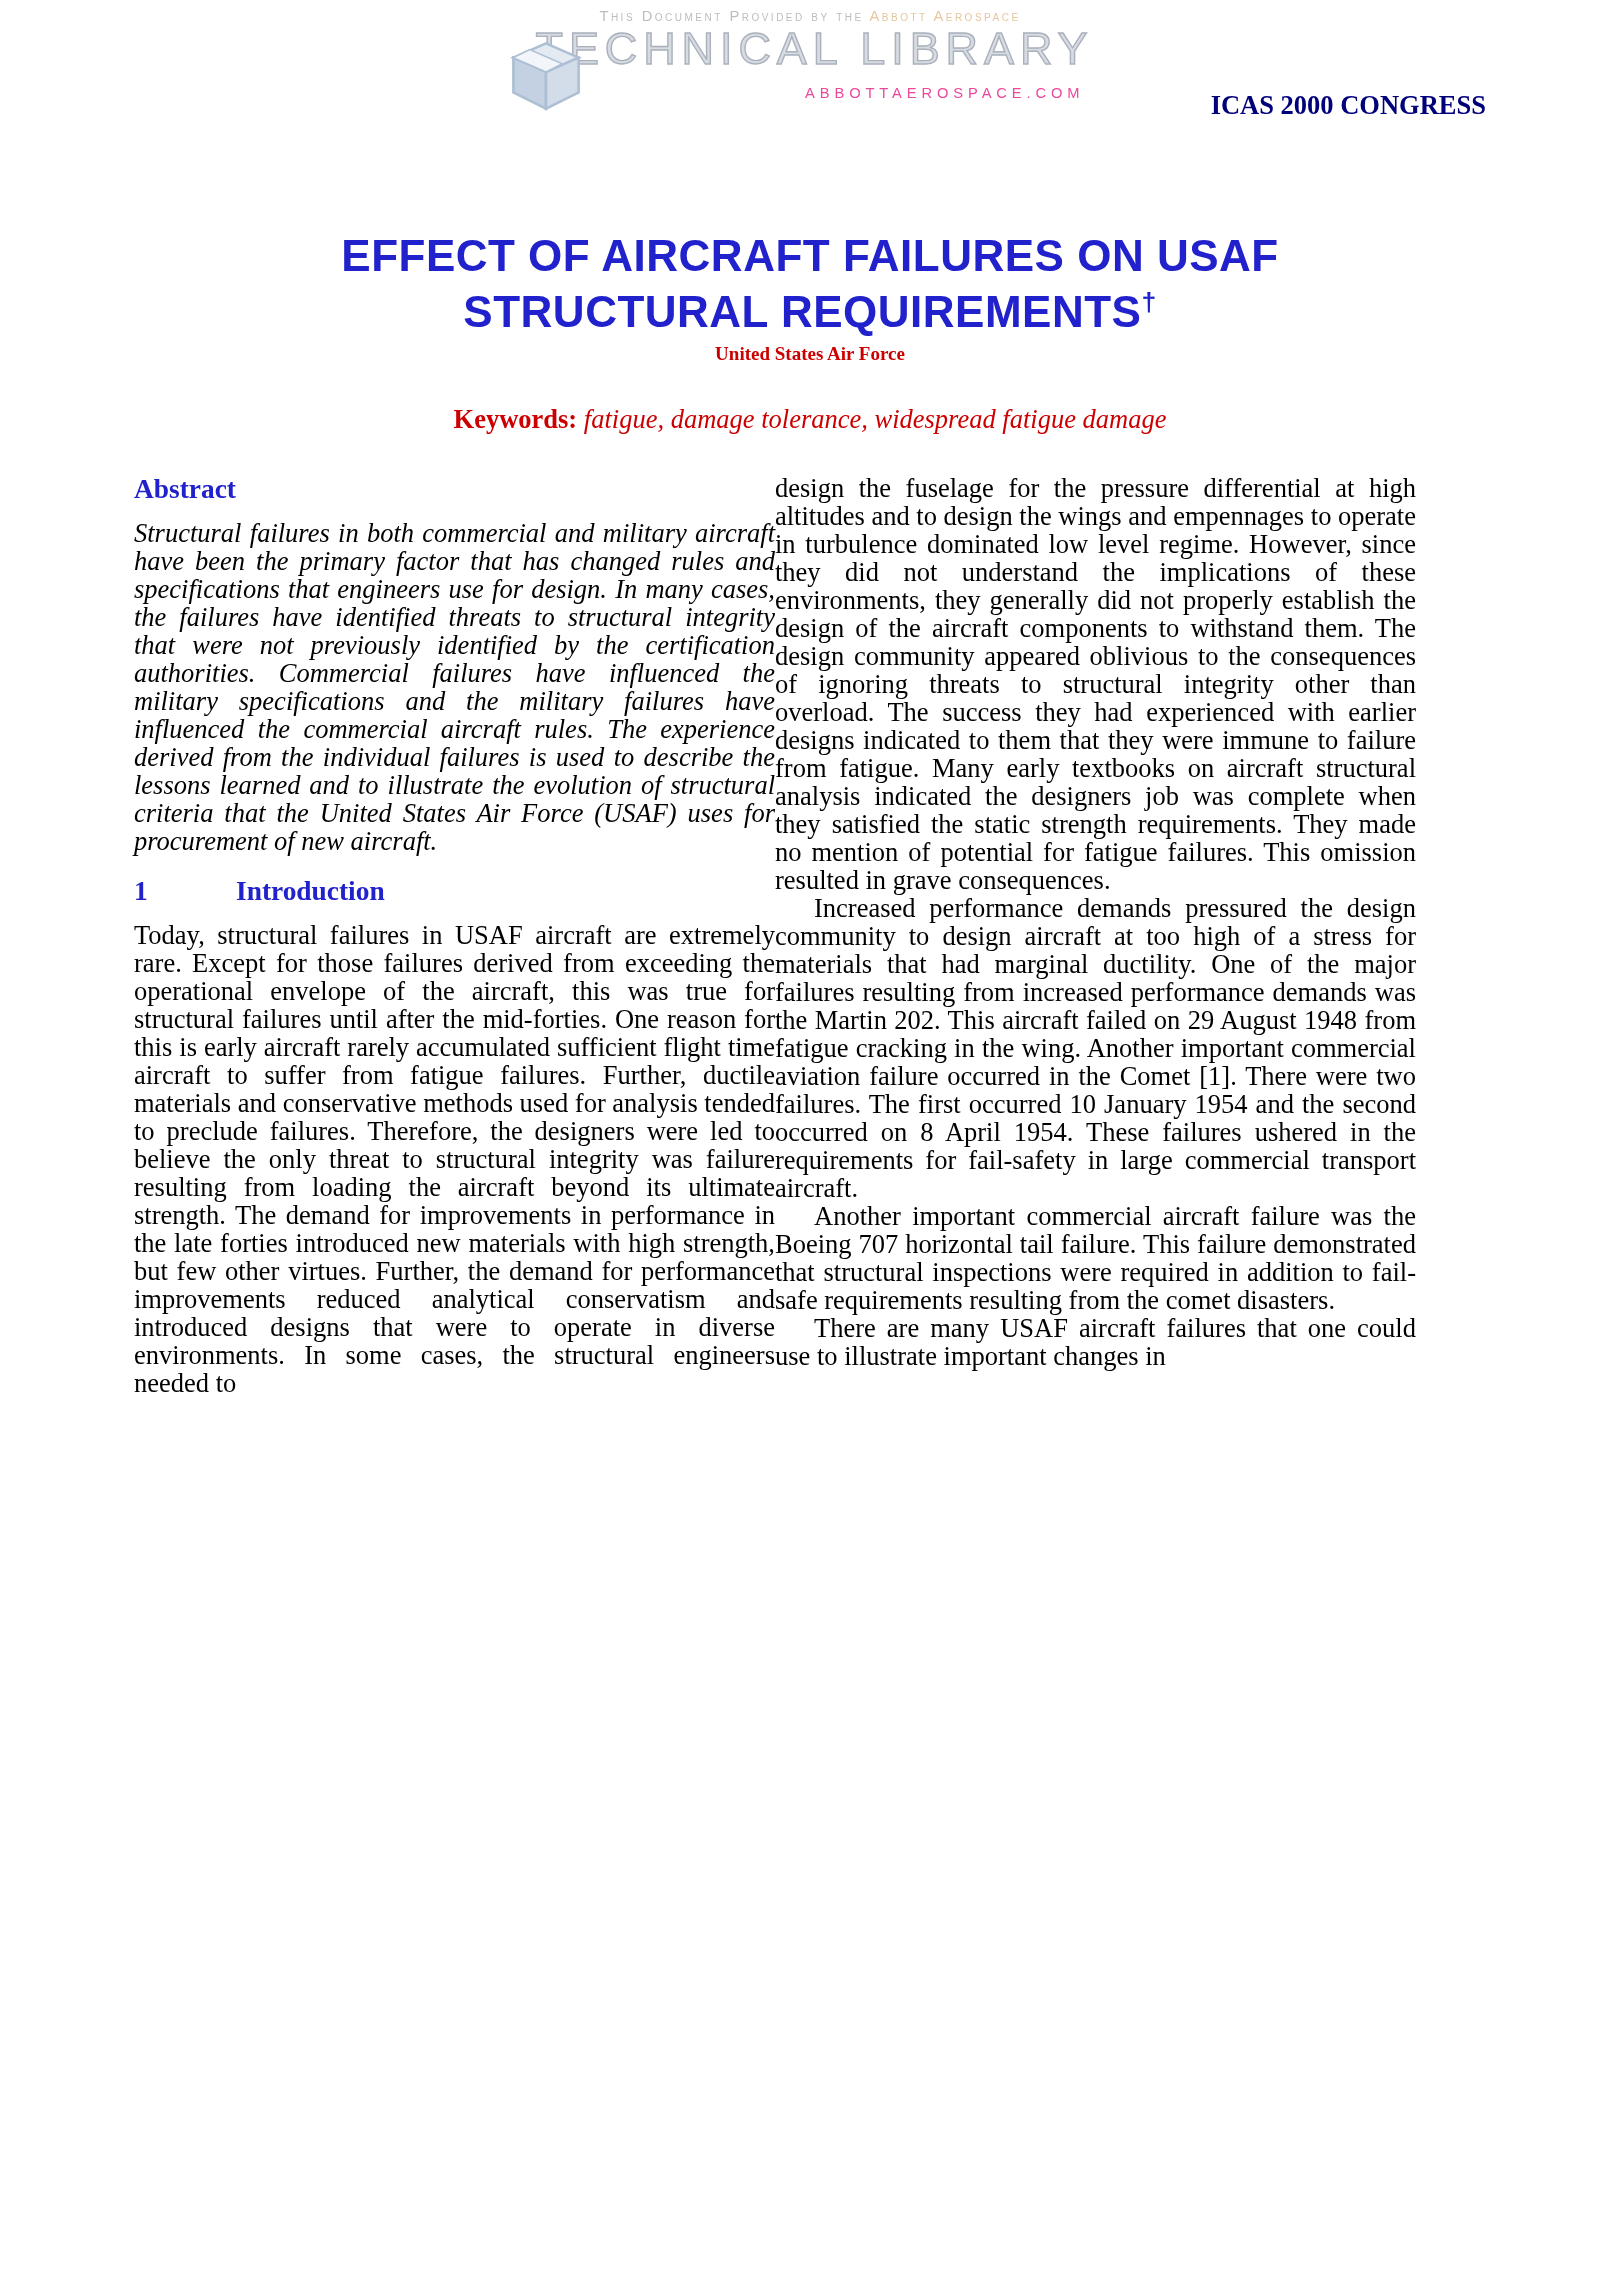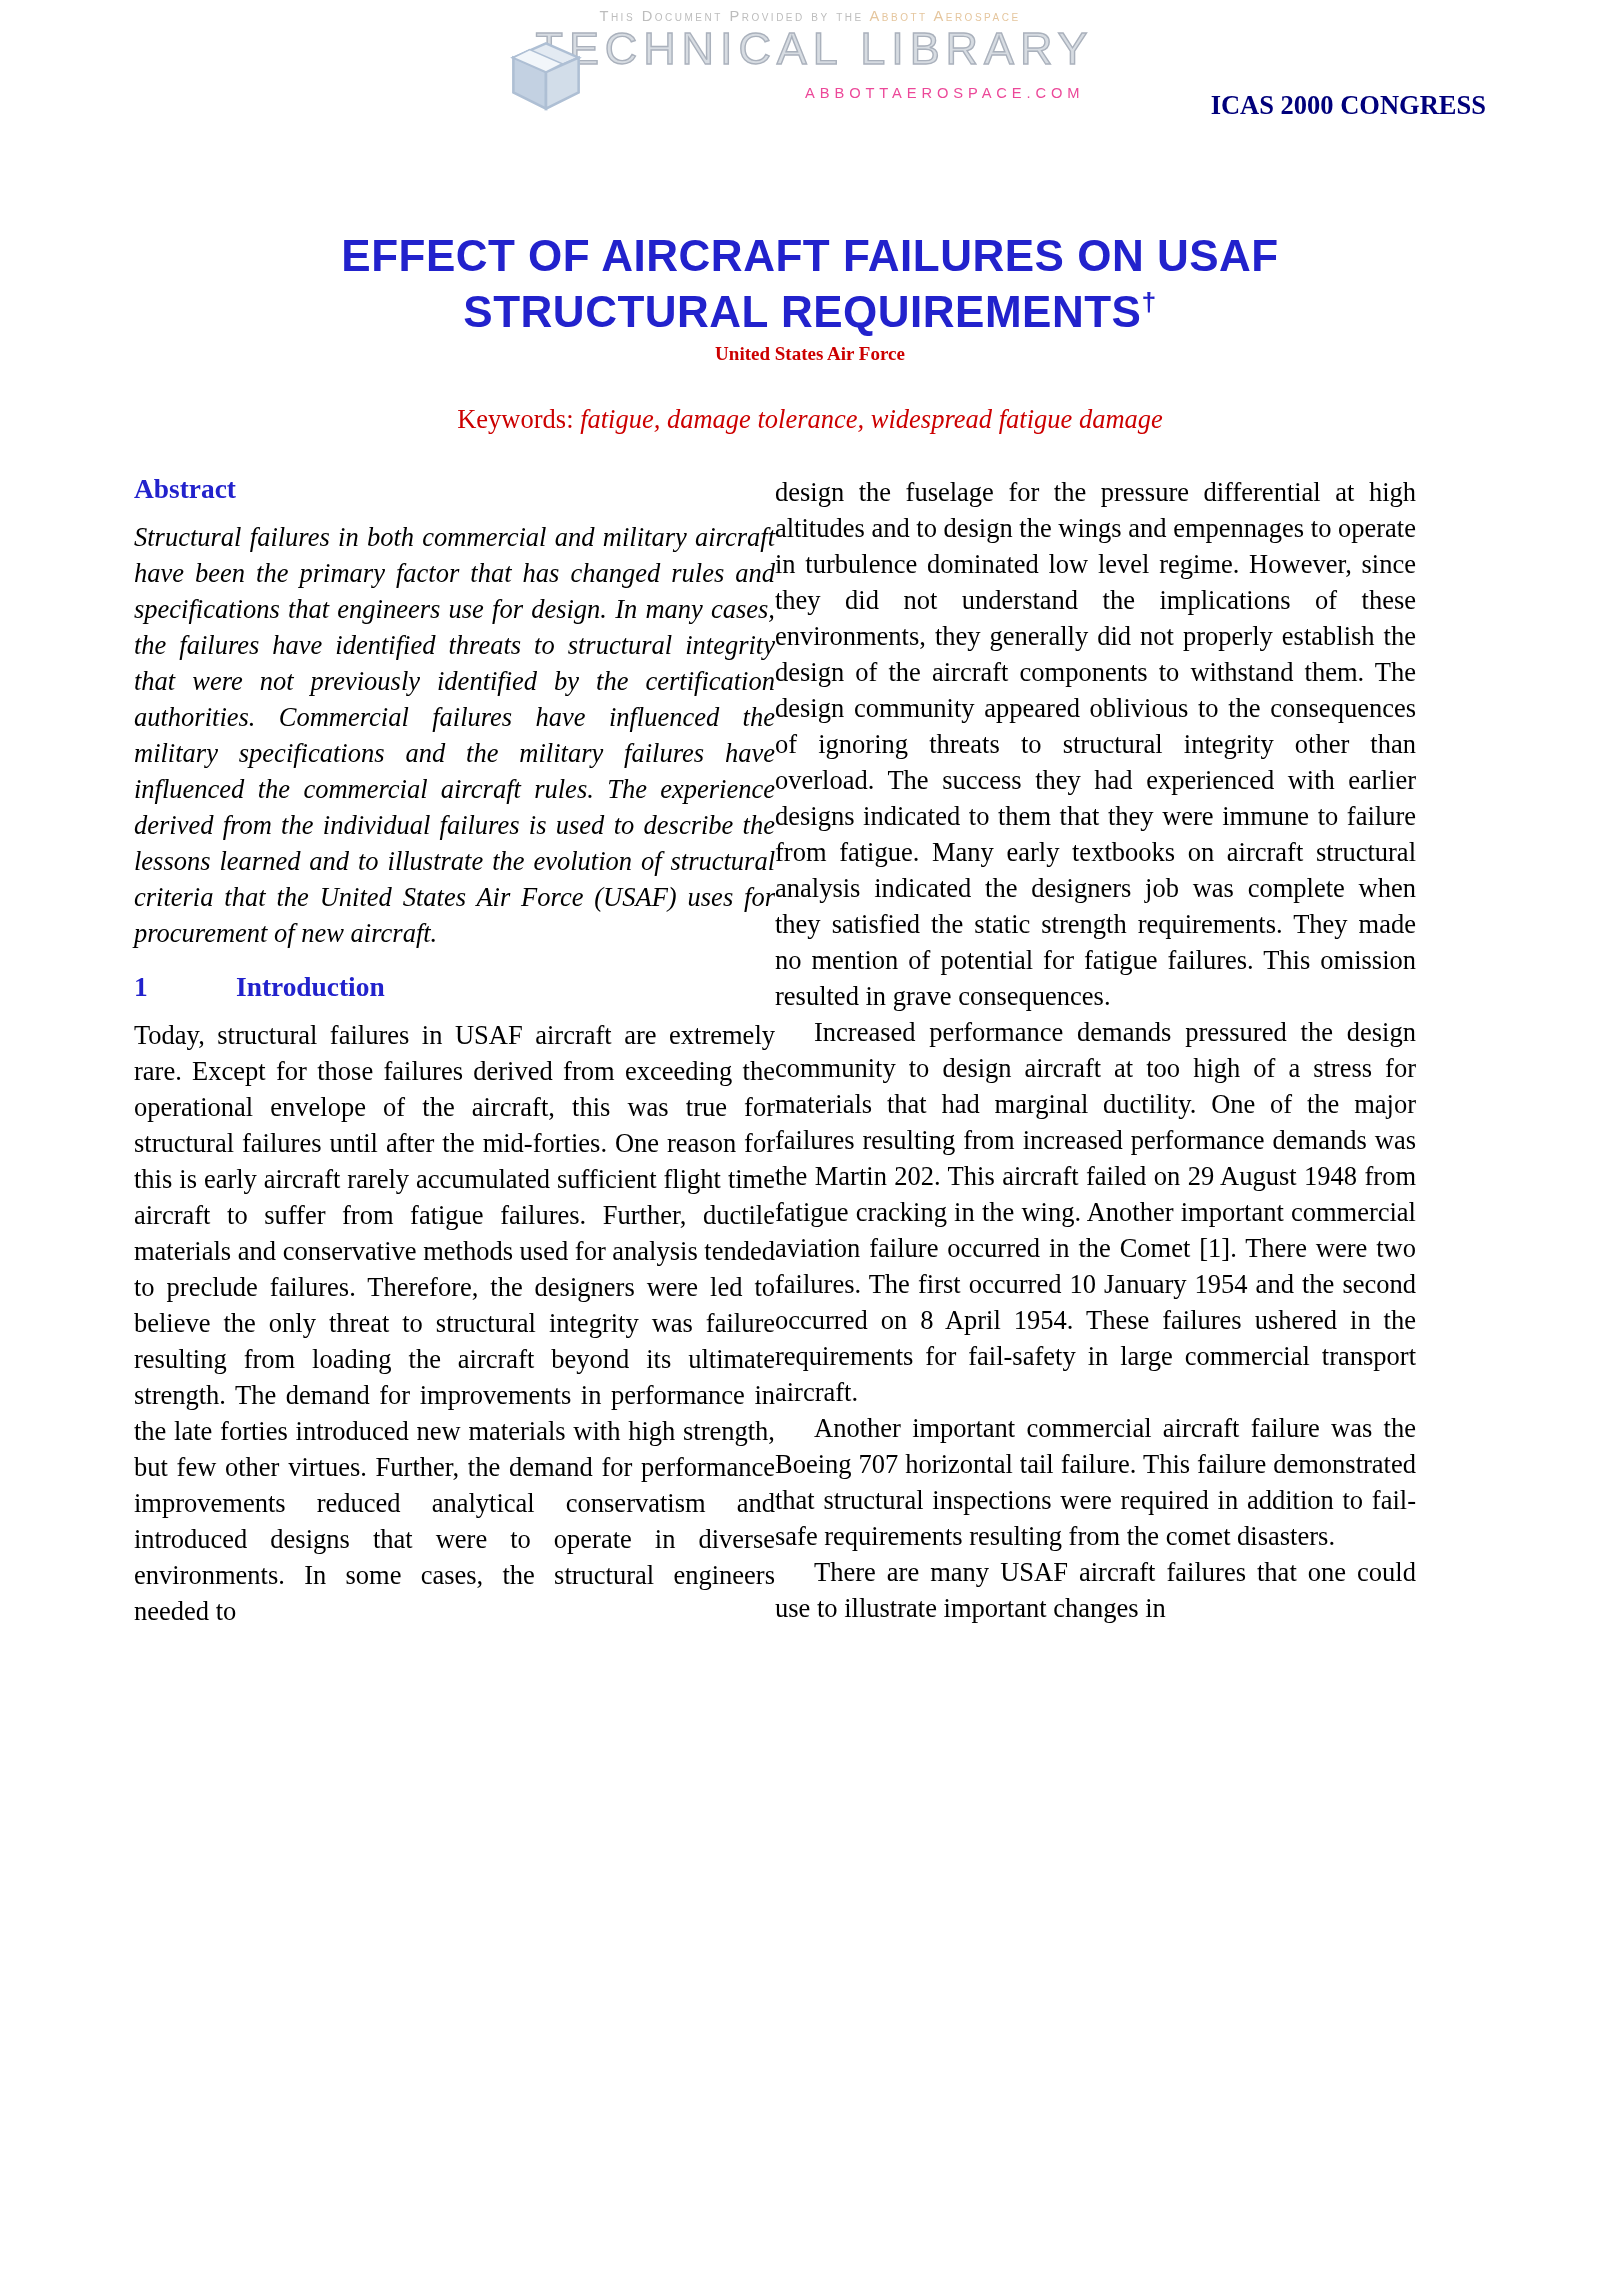--- a/index.html
+++ b/index.html
@@ -88,41 +88,41 @@
     font-size: 19px;
     font-weight: bold;
     color: #cc0000;
   }
   .keywords {
     margin-top: 39px;
     text-align: center;
     font-size: 26.5px;
     color: #cc0000;
   }
-  .kw-label { font-weight: normal; margin-top: 32px; }
+  .kw-label { font-weight: bold; margin-top: 32px; }
   .kw-value { font-style: italic; }
 
   
   .columns {
     display: flex;
     margin: 39px 134px 0;
     align-items: flex-start;
   }
   .col { width: 641px; }
   .section-heading {
     font-size: 27.4px;
     font-weight: bold;
     color: #2222cc;
     margin: 0 0 13.7px;
   }
   .section-heading.spaced { margin-top: 21px; }
   .sec-num { display: inline-block; width: 102px; }
   p.body-text, p.abstract-text {
     font-size: 26.5px;
-    line-height: 36px;
+    line-height: 28px;
     text-align: justify;
     margin: 0;
   }
   p.abstract-text { font-style: italic; }
   p.indent { text-indent: 39px; }
 
   
   .footnote {
     position: absolute;
     left: 134px;

